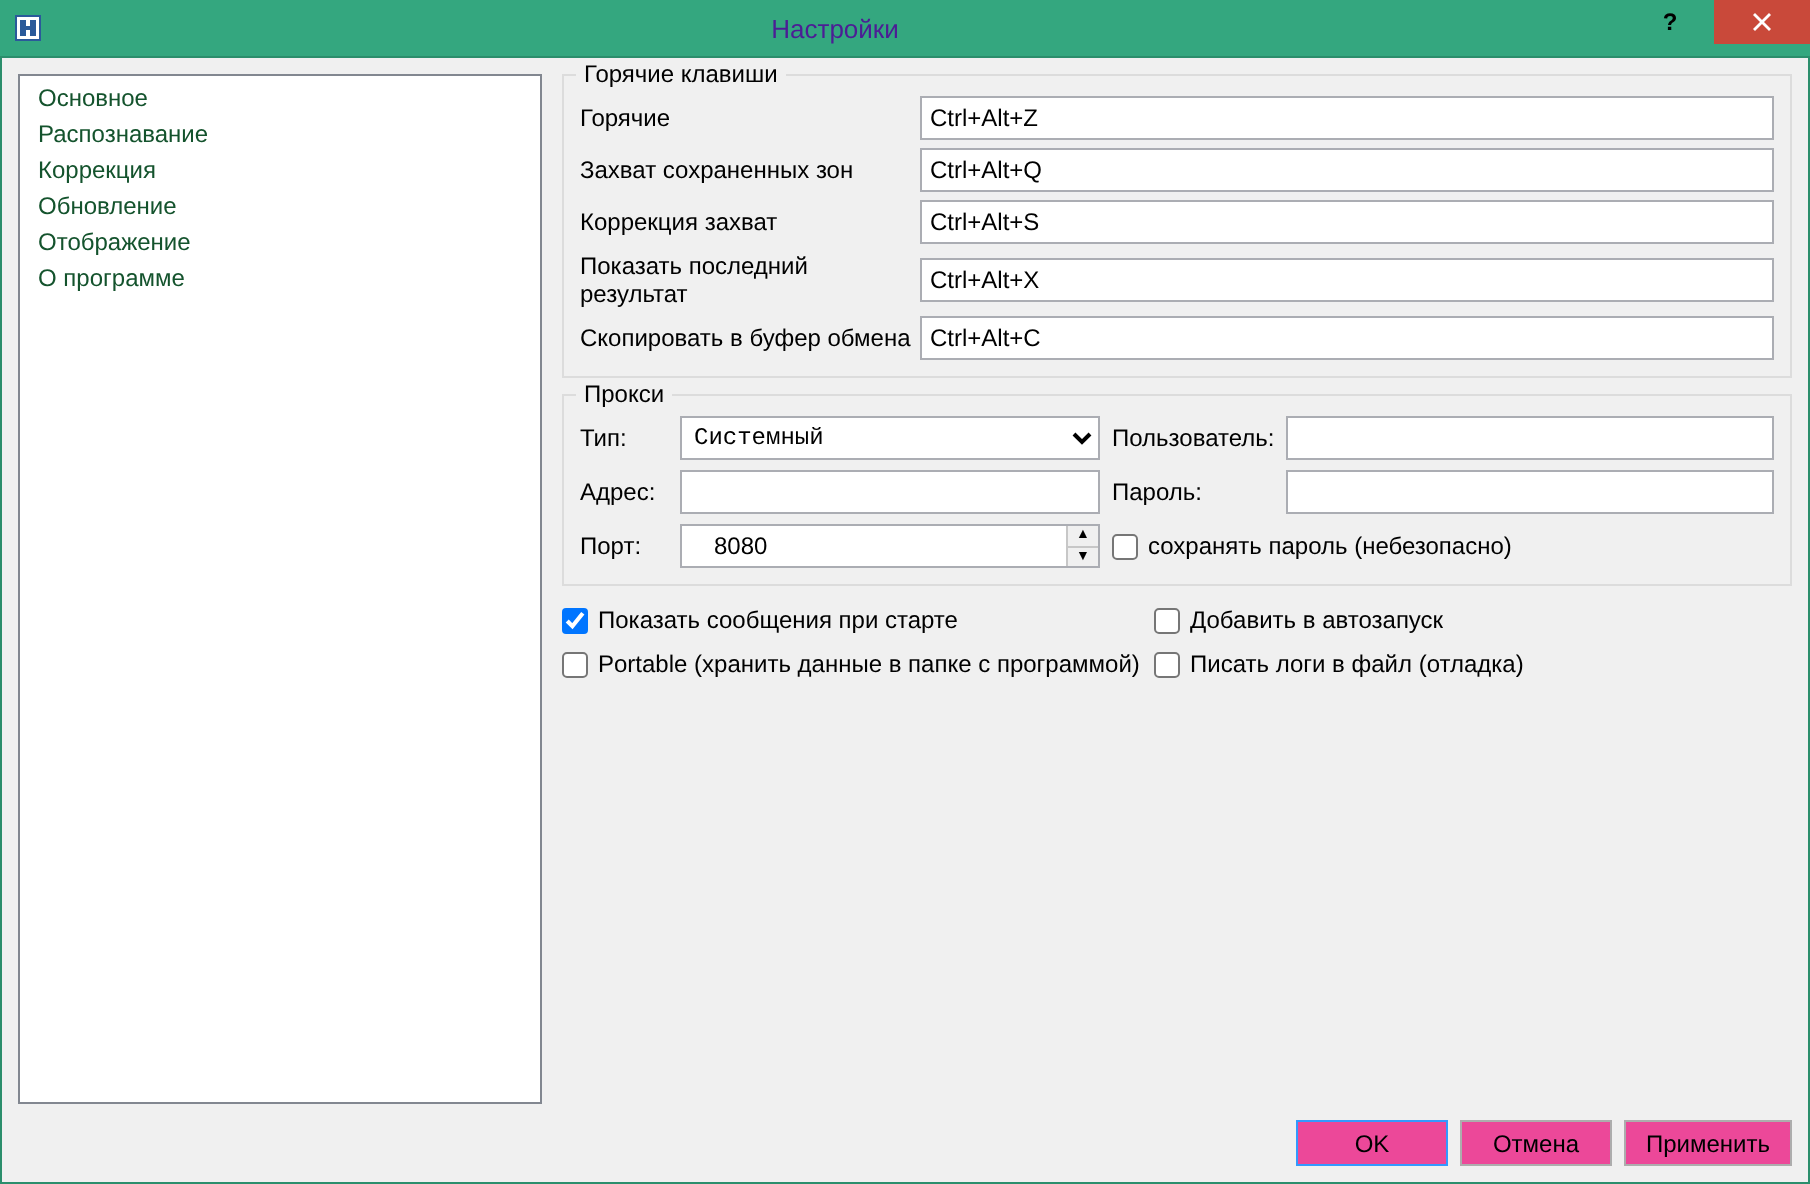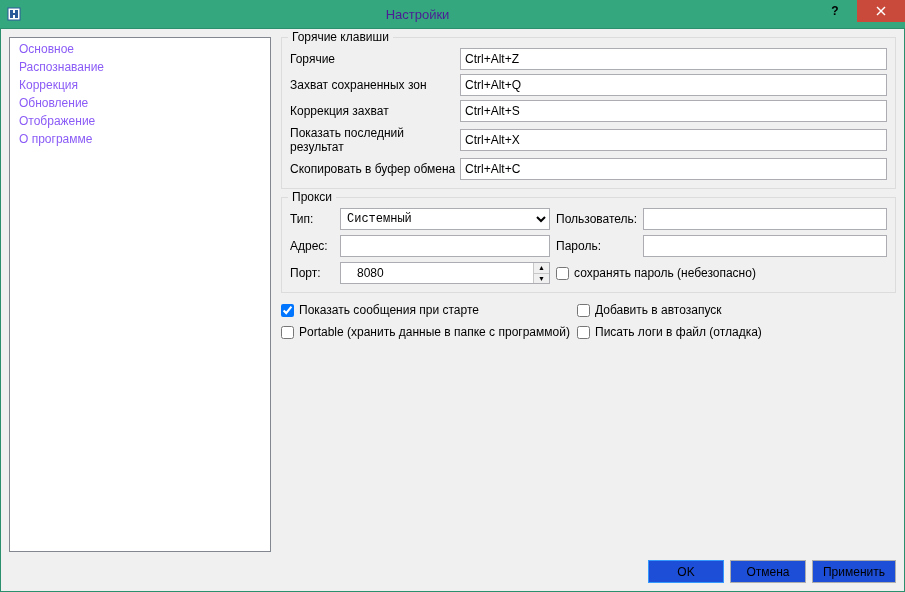--- a/index.html
+++ b/index.html
@@ -71,21 +71,21 @@
 }
 .sidebar {
   width: 262px;
   background: #fff;
   border: 1px solid #828790;
   padding: 2px 1px;
 }
 .side-item {
   padding: 2px 6px 2px 8px;
   cursor: default;
-  color: #8b5cf6;
+  color: #14532d;
 }
 .main {
   flex: 1;
   display: flex;
   flex-direction: column;
 }
 .group {
   border: 1px solid #dcdcdc;
   margin-bottom: 8px;
   padding: 10px 8px 8px 8px;
@@ -195,21 +195,21 @@
 .footer {
   display: flex;
   justify-content: flex-end;
   gap: 6px;
   padding-top: 8px;
 }
 .btn {
   min-width: 76px;
   height: 23px;
   border: 1px solid #adadad;
-  background: #1d4ed8;
+  background: #ec4899;
   font-family: inherit;
   font-size: 12px;
   cursor: default;
   padding: 0 10px;
 }
 .btn.default { border: 1px solid #3399ff; }
 </style>
 </head>
 <body>
 

